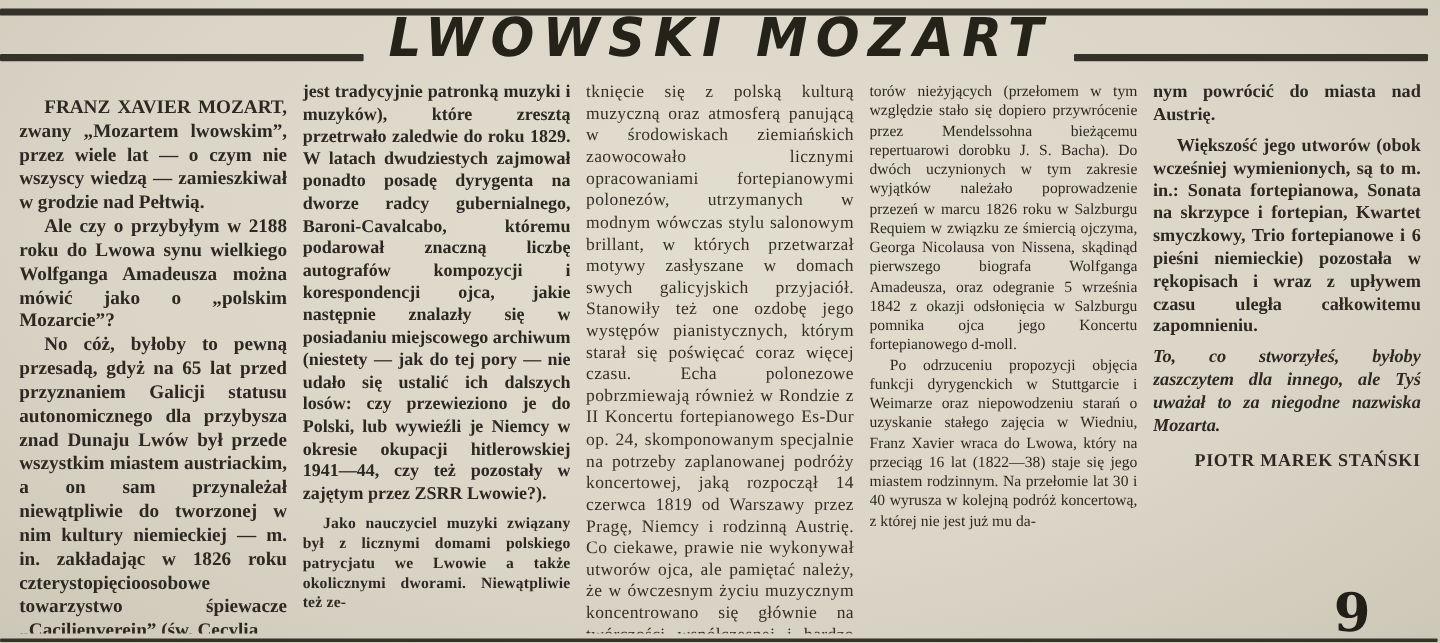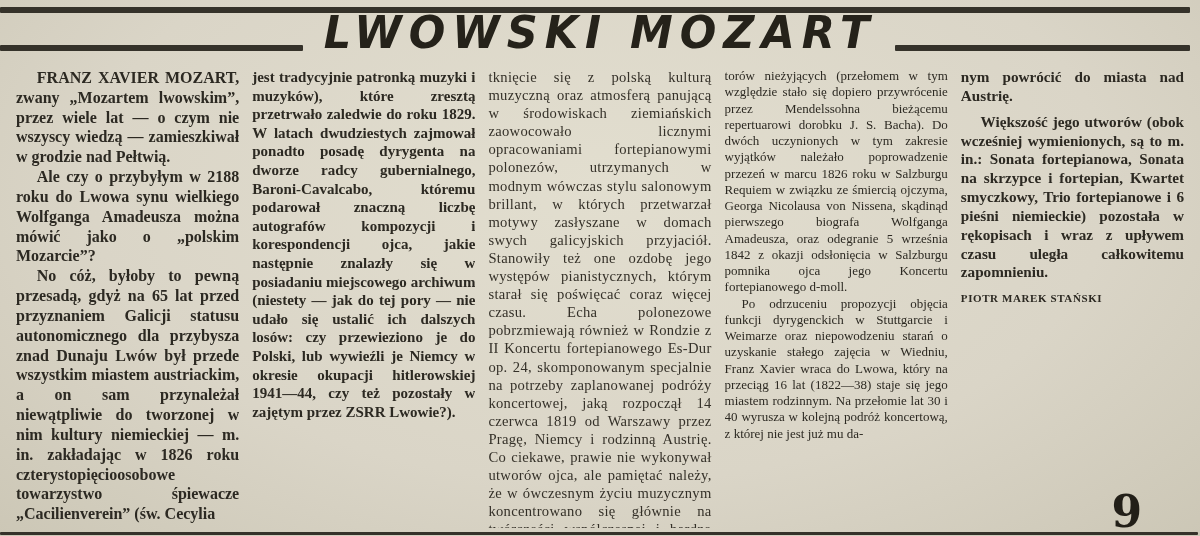--- a/index.html
+++ b/index.html
@@ -56,40 +56,40 @@
     overflow: hidden;
   }
   .col {
     flex: 1 1 0;
     overflow: hidden;
     text-align: justify;
   }
   .col p { margin: 0; }
   p.indent { text-indent: 1.3em; }
 
-  .col1 { font-size: 16px;   line-height: 1.24; font-weight: bold; }
+  .col1 { font-size: 16px;   line-height: 1.24; font-weight: bold; margin-top: 12px; }
   .col2 { font-size: 15px;   line-height: 1.24; font-weight: bold; }
   .col2 .small {
     font-size: 13px;
     line-height: 1.27;
     margin-top: 7px;
     letter-spacing: 0.2px;
   }
   .col3 { font-size: 14.6px; line-height: 1.24; font-weight: normal; letter-spacing: 0.3px; color: #343028; }
   .col4 { font-size: 13px; line-height: 1.25; font-weight: normal; }
   .col5 { font-size: 15.2px; line-height: 1.24; font-weight: bold; }
   .col5 p + p { margin-top: 7px; }
   .quote {
     font-style: italic;
     font-weight: bold;
   }
   .byline {
     font-weight: bold;
-    text-align: left;
-    font-size: 11px;
+    text-align: right;
+    font-size: 15px;
     letter-spacing: 0.6px;
     margin-top: 10px !important;
     white-space: nowrap;
   }
   .page-number {
     position: absolute;
     right: 58px;
     bottom: 2px;
     font-family: "DejaVu Serif", serif;
     font-weight: bold;
@@ -113,34 +113,36 @@
   <main class="columns">
 
     <section class="col col1">
       <p class="indent">FRANZ XAVIER MOZART, zwany „Mozartem lwowskim”, przez wiele lat — o czym nie wszyscy wiedzą — zamieszkiwał w grodzie nad Pełtwią.</p>
       <p class="indent">Ale czy o przybyłym w 2188 roku do Lwowa synu wielkiego Wolfganga Amadeusza można mówić jako o „polskim Mozarcie”?</p>
       <p class="indent">No cóż, byłoby to pewną przesadą, gdyż na 65 lat przed przyznaniem Galicji statusu autonomicznego dla przybysza znad Dunaju Lwów był przede wszystkim miastem austriackim, a on sam przynależał niewątpliwie do tworzonej w nim kultury niemieckiej — m. in. zakładając w 1826 roku czterystopięcioosobowe towarzystwo śpiewacze „Cacilienverein” (św. Cecylia</p>
     </section>
 
     <section class="col col2">
       <p>jest tradycyjnie patronką muzyki i muzyków), które zresztą przetrwało zaledwie do roku 1829. W latach dwudziestych zajmował ponadto posadę dyrygenta na dworze radcy gubernialnego, Baroni-Cavalcabo, któremu podarował znaczną liczbę autografów kompozycji i korespondencji ojca, jakie następnie znalazły się w posiadaniu miejscowego archiwum (niestety — jak do tej pory — nie udało się ustalić ich dalszych losów: czy przewieziono je do Polski, lub wywieźli je Niemcy w okresie okupacji hitlerowskiej 1941—44, czy też pozostały w zajętym przez ZSRR Lwowie?).</p>
+      <p class="small indent">Jako nauczyciel muzyki związany był z licznymi domami polskiego patrycjatu we Lwowie a także okolicznymi dworami. Niewątpliwie też ze-</p>
     </section>
 
     <section class="col col3">
       <p>tknięcie się z polską kulturą muzyczną oraz atmosferą panującą w środowiskach ziemiańskich zaowocowało licznymi opracowaniami fortepianowymi polonezów, utrzymanych w modnym wówczas stylu salonowym brillant, w których przetwarzał motywy zasłyszane w domach swych galicyjskich przyjaciół. Stanowiły też one ozdobę jego występów pianistycznych, którym starał się poświęcać coraz więcej czasu. Echa polonezowe pobrzmiewają również w Rondzie z II Koncertu fortepianowego Es-Dur op. 24, skomponowanym specjalnie na potrzeby zaplanowanej podróży koncertowej, jaką rozpoczął 14 czerwca 1819 od Warszawy przez Pragę, Niemcy i rodzinną Austrię. Co ciekawe, prawie nie wykonywał utworów ojca, ale pamiętać należy, że w ówczesnym życiu muzycznym koncentrowano się głównie na twórczości współczesnej i bardzo rzadko sięgano do dzieł klasyków, a więc au-</p>
     </section>
 
     <section class="col col4">
       <p>torów nieżyjących (przełomem w tym względzie stało się dopiero przywrócenie przez Mendelssohna bieżącemu repertuarowi dorobku J. S. Bacha). Do dwóch uczynionych w tym zakresie wyjątków należało poprowadzenie przezeń w marcu 1826 roku w Salzburgu Requiem w związku ze śmiercią ojczyma, Georga Nicolausa von Nissena, skądinąd pierwszego biografa Wolfganga Amadeusza, oraz odegranie 5 września 1842 z okazji odsłonięcia w Salzburgu pomnika ojca jego Koncertu fortepianowego d-moll.</p>
       <p class="indent">Po odrzuceniu propozycji objęcia funkcji dyrygenckich w Stuttgarcie i Weimarze oraz niepowodzeniu starań o uzyskanie stałego zajęcia w Wiedniu, Franz Xavier wraca do Lwowa, który na przeciąg 16 lat (1822—38) staje się jego miastem rodzinnym. Na przełomie lat 30 i 40 wyrusza w kolejną podróż koncertową, z której nie jest już mu da-</p>
     </section>
 
     <section class="col col5">
       <p>nym powrócić do miasta nad Austrię.</p>
       <p class="indent">Większość jego utworów (obok wcześniej wymienionych, są to m. in.: Sonata fortepianowa, Sonata na skrzypce i fortepian, Kwartet smyczkowy, Trio fortepianowe i 6 pieśni niemieckie) pozostała w rękopisach i wraz z upływem czasu uległa całkowitemu zapomnieniu.</p>
+      <p class="quote">To, co stworzyłeś, byłoby zaszczytem dla innego, ale Tyś uważał to za niegodne nazwiska Mozarta.</p>
       <p class="byline">PIOTR MAREK STAŃSKI</p>
     </section>
 
   </main>
 
   <div class="page-number">9</div>
   <div class="rule rule-bottom"></div>
 
 </div>
 

